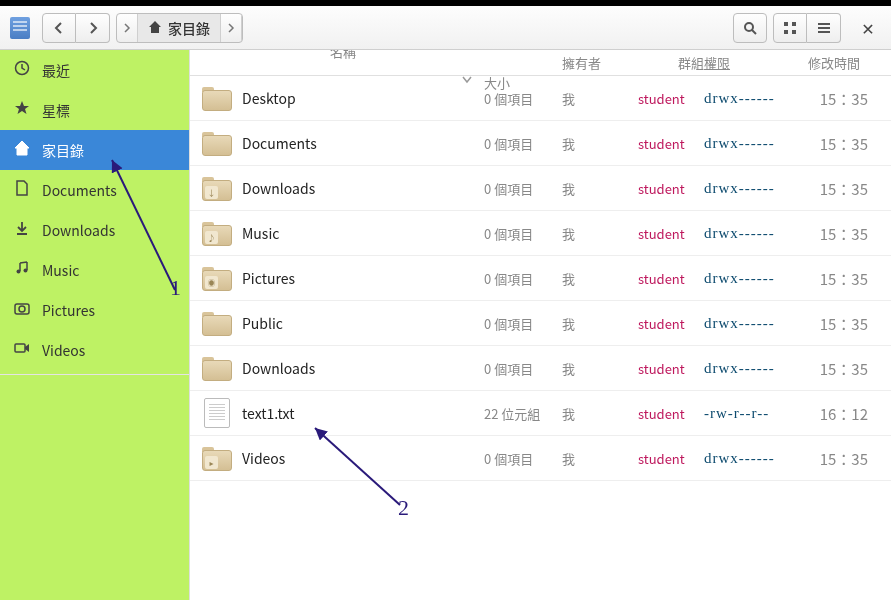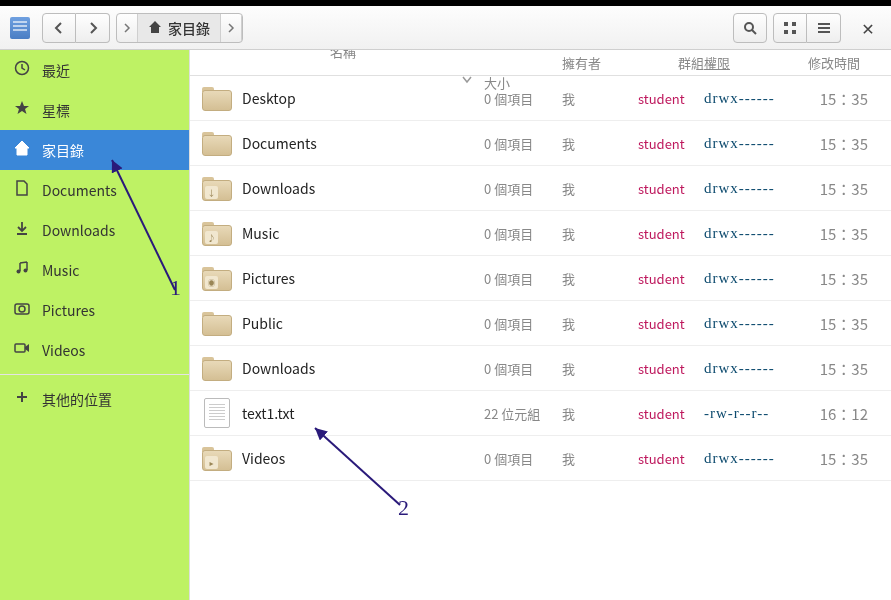--- a/index.html
+++ b/index.html
@@ -344,26 +344,20 @@
         <span>Pictures</span>
       </div>
       <div class="side-item">
         <span><svg width="16" height="16" viewBox="0 0 16 16">
             <rect x="1" y="4" width="10" height="8" rx="1" fill="none" stroke="#444" stroke-width="1.5"></rect>
             <path d="M11 7 L15 4 L15 12 L11 9 Z" fill="#444"></path>
           </svg></span>
         <span>Videos</span>
       </div>
       <div class="side-divider"></div>
-      <div class="side-item">
-        <span><svg width="16" height="16" viewBox="0 0 16 16">
-            <path d="M8 3 L8 13 M3 8 L13 8" fill="none" stroke="#444" stroke-width="2"></path>
-          </svg></span>
-        <span>其他的位置</span>
-      </div>
     </div>
   <div class="content">
     <div class="col-headers">
       <div class="col-name">
         <span>名稱</span>
         <svg width="10" height="8" viewBox="0 0 10 8" style="margin-left:auto;margin-right:12px">
             <path d="M1 1 L5 6 L9 1" fill="none" stroke="#999" stroke-width="1.5"></path>
           </svg>
       </div>
       <div class="col-size">大小</div>

